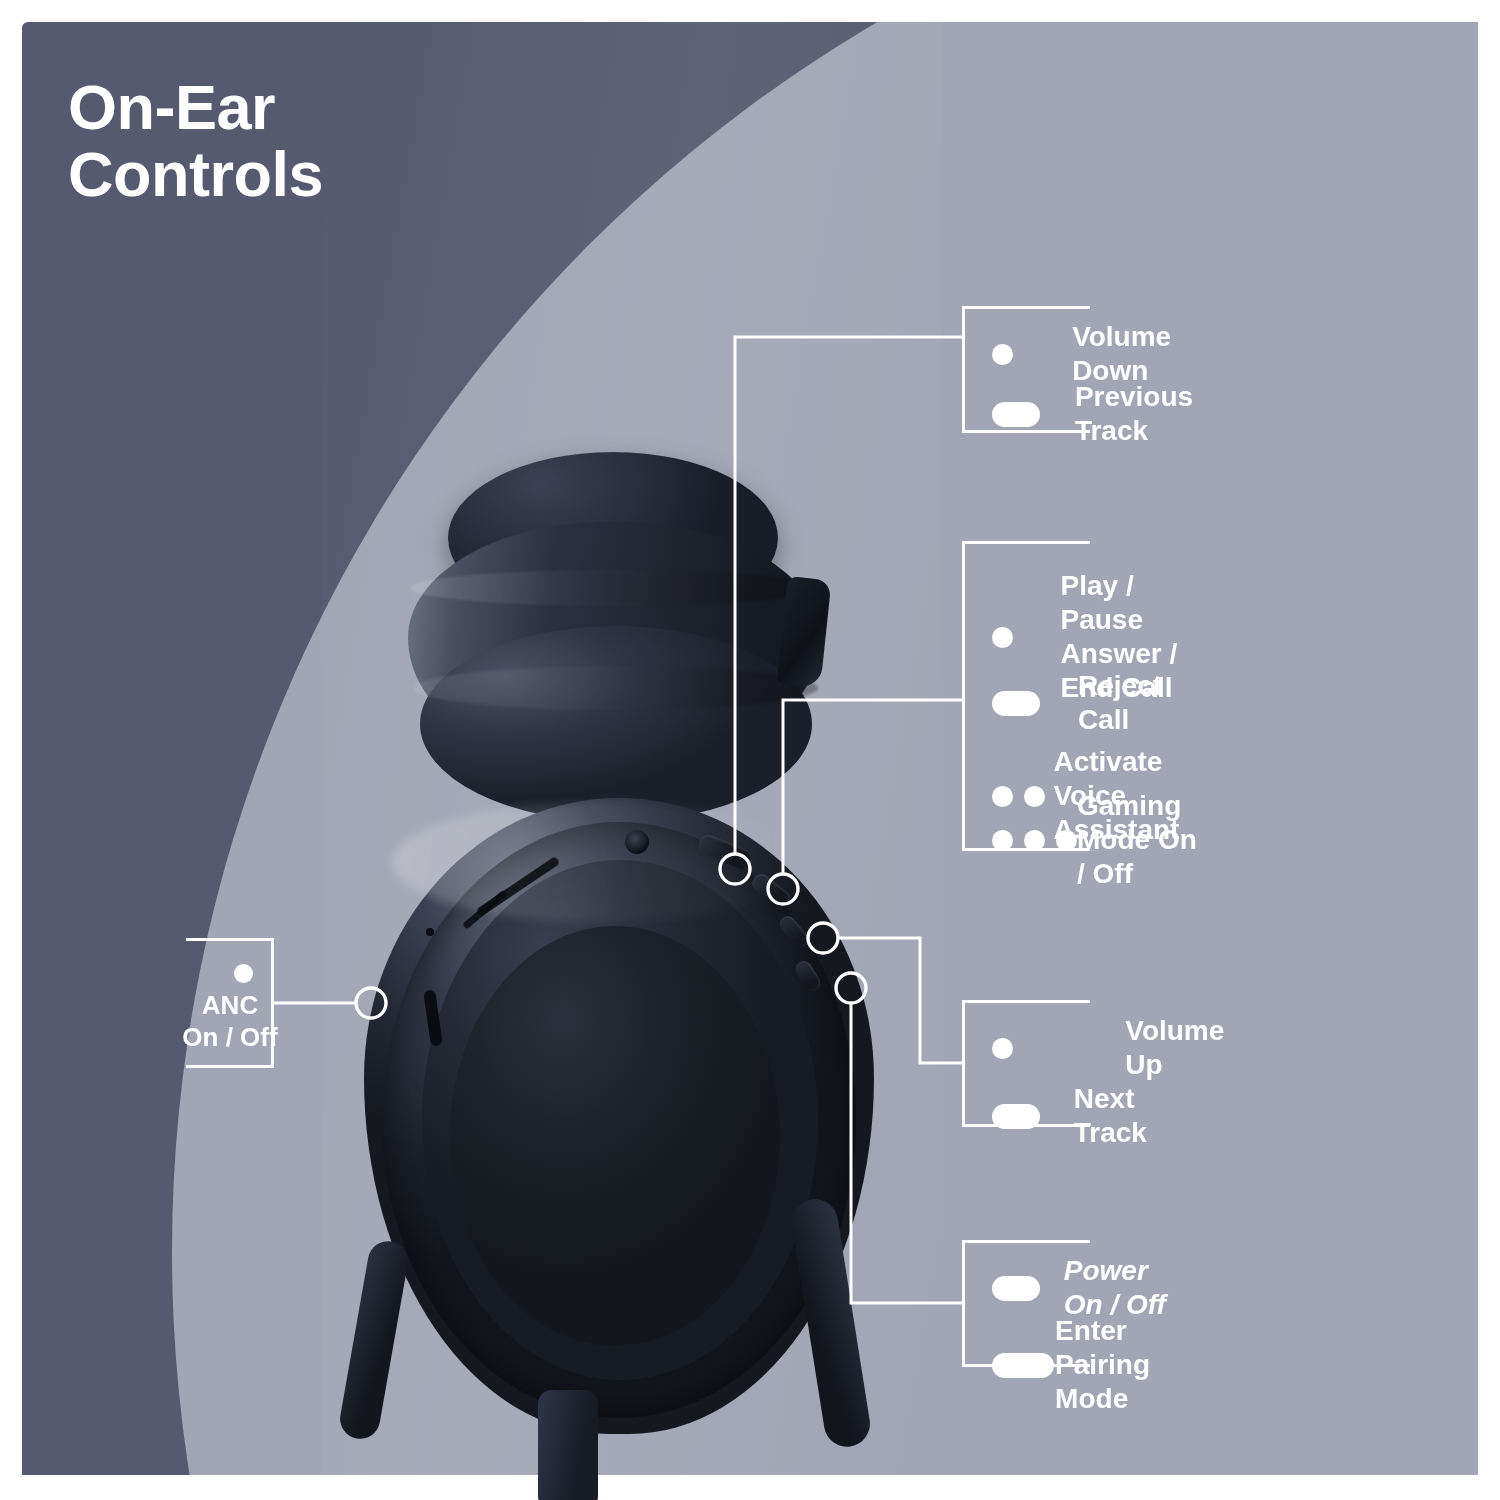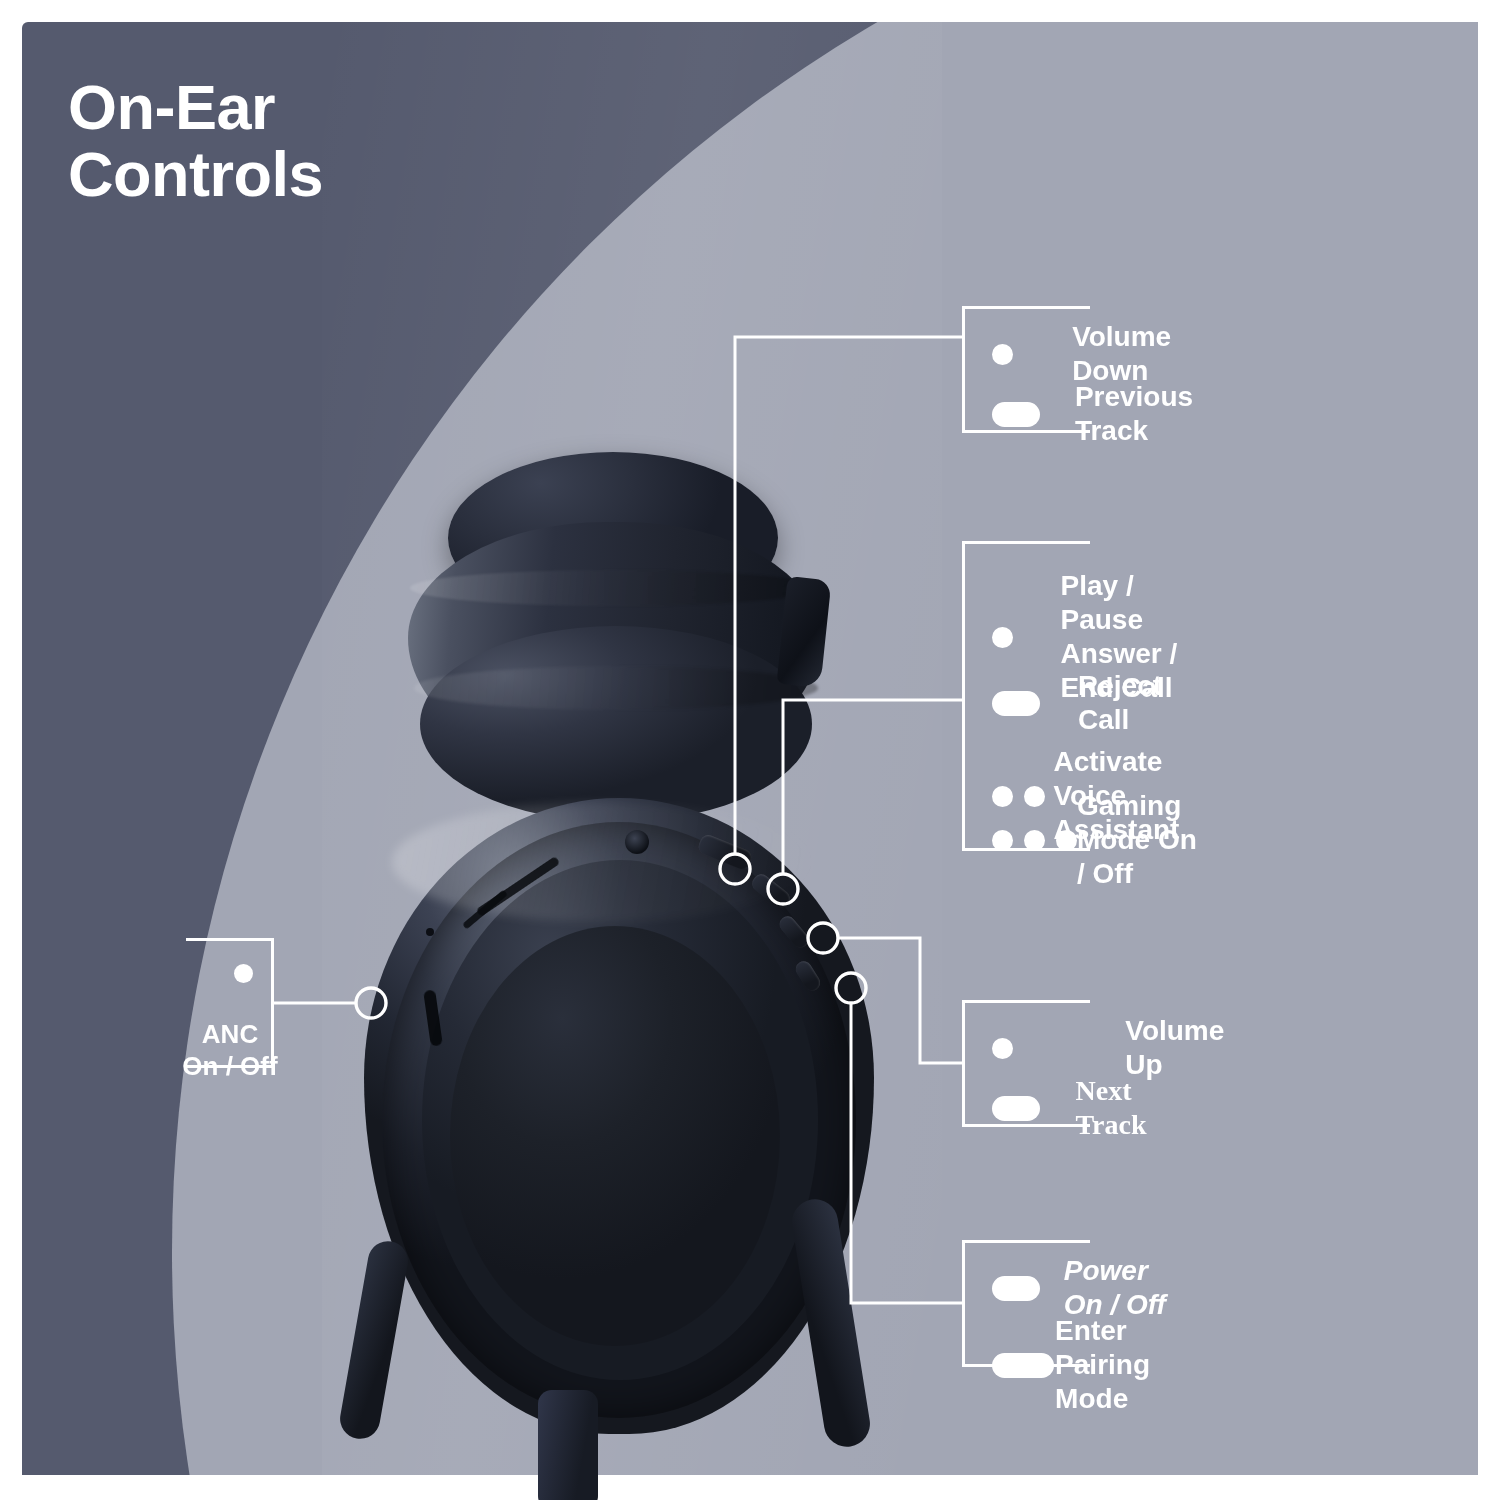--- a/index.html
+++ b/index.html
@@ -160,21 +160,21 @@
   #anc-callout{position:absolute;left:186px;top:938px;width:88px;height:130px;}
   #anc-bracket{
     position:absolute;left:0;top:0;width:100%;height:100%;box-sizing:border-box;
     border-right:3px solid #ffffff;
     border-top:3px solid #ffffff;
     border-bottom:3px solid #ffffff;
   }
   #anc-dot{position:absolute;left:48px;top:26px;width:19px;height:19px;border-radius:50%;background:#fff;}
   #anc-text{
     position:absolute;left:-64px;top:52px;width:216px;text-align:center;
-    color:#fff;font-weight:bold;font-size:26px;line-height:1.22;white-space:pre-line;margin-top:29px;
+    color:#fff;font-weight:bold;font-size:26px;line-height:1.22;white-space:pre-line;
   }
 </style>
 </head>
 <body>
 
 <div id="stage">
 
   <div id="panel">
     <div id="lightblob"></div>
     <div id="sheen"></div>
@@ -291,21 +291,21 @@
 
   <div class="callout" id="c3" style="left:962px;top:1000px;width:128px;height:127px;">
     <div class="bracket"></div>
     <div class="rows">
       <div class="row" style="left:30px;top:14px;gap:41px;">
         <span class="icons">
           <span class="dot"></span>
         </span>
         <span class="lbl">Volume Up</span>
       </div>
-      <div class="row" style="left:30px;top:74px;font-family:Liberation Serif, serif;">
+      <div class="row" style="left:30px;top:82px;">
         <span class="icons">
           <span class="pill"></span>
         </span>
         <span class="lbl">Next Track</span>
       </div>
     </div>
   </div>
 
   <div class="callout" id="c4" style="left:962px;top:1240px;width:128px;height:127px;">
     <div class="bracket"></div>

